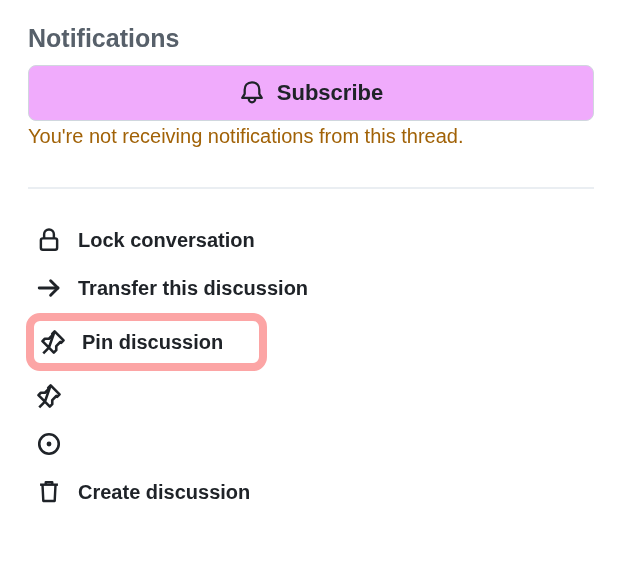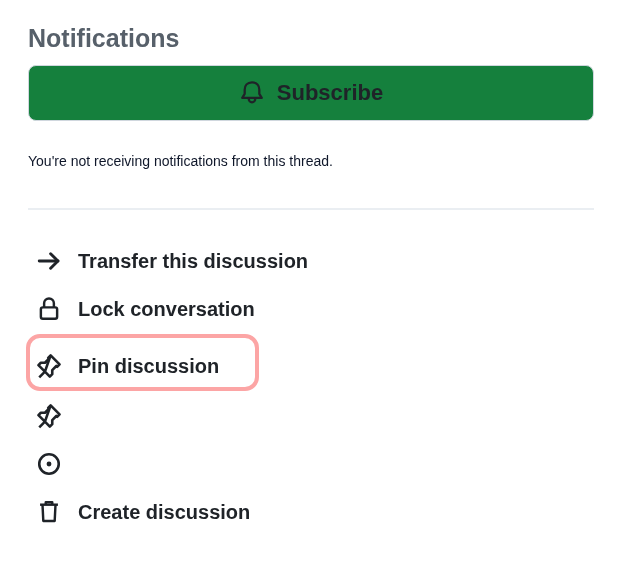--- a/index.html
+++ b/index.html
@@ -19,36 +19,36 @@
       font-weight: 600;
       margin-bottom: 12px;
     }
     .subscribe-button {
       width: 100%;
       display: flex;
       align-items: center;
       justify-content: center;
       gap: 12px;
       padding: 14px 16px;
-      background: #15803d;
+      background: #f0abfc;
       border: 1px solid #d0d7de;
       border-radius: 8px;
       cursor: pointer;
       font-size: 22px;
       font-weight: 600;
       color: #1f2328;
     }
     .subscribe-button svg {
       width: 26px;
       height: 26px;
     }
     .description {
-      color: #0f172a;
-      font-size: 14px;
-      margin-top: 30px;
+      color: #a16207;
+      font-size: 20px;
+      margin-top: 0;
       line-height: 1.5;
     }
     .divider {
       border: none;
       border-top: 2px solid #eaeef2;
       margin-top: 36px;
       margin-bottom: 28px;
     }
     .action-list {
       display: flex;
@@ -68,23 +68,23 @@
       width: 26px;
       height: 26px;
       flex-shrink: 0;
     }
     .action-label {
       font-size: 20px;
       font-weight: 600;
       color: #1f2328;
     }
     .highlighted {
-      border: 4px solid #fca5a5;
+      border: 8px solid #fca5a5;
       border-radius: 14px;
-      padding: 15px 36px 8px 6px;
+      padding: 8px 36px 8px 6px;
       margin-left: -2px;
       width: fit-content;
     }
   </style>
 </head>
 <body>
 
 <div class="section-title">Notifications</div>
 
 <button class="subscribe-button">
@@ -95,33 +95,33 @@
   <span>Subscribe</span>
 </button>
 
 <p class="description">You're not receiving notifications from this thread.</p>
 
 <hr class="divider">
 
 <div class="action-list">
 
   <div class="action-item">
+    <svg viewBox="0 0 16 16" fill="none" stroke="#1f2328" stroke-width="1.5">
+      <rect x="3" y="7" width="10" height="7" rx="1.2"></rect>
+      <path d="M5 7 L 5 4.5 C 5 2.8 6.3 1.5 8 1.5 C 9.7 1.5 11 2.8 11 4.5 L 11 7"></path>
+    </svg>
+    <span class="action-label">Lock conversation</span>
+  </div>
+
+  <div class="action-item">
     <svg viewBox="0 0 16 16" fill="none" stroke="#1f2328" stroke-width="1.8" stroke-linecap="round" stroke-linejoin="round">
       <path d="M2 8 L 13.5 8"></path>
       <path d="M9 3.5 L 13.5 8 L 9 12.5"></path>
     </svg>
     <span class="action-label">Transfer this discussion</span>
-  </div>
-
-  <div class="action-item">
-    <svg viewBox="0 0 16 16" fill="none" stroke="#1f2328" stroke-width="1.5">
-      <rect x="3" y="7" width="10" height="7" rx="1.2"></rect>
-      <path d="M5 7 L 5 4.5 C 5 2.8 6.3 1.5 8 1.5 C 9.7 1.5 11 2.8 11 4.5 L 11 7"></path>
-    </svg>
-    <span class="action-label">Lock conversation</span>
   </div>
 
   <div class="action-item highlighted">
     <svg viewBox="0 0 16 16" fill="none" stroke="#1f2328" stroke-width="1.6" stroke-linejoin="round">
       <path d="M9 1.5 L 14.5 7 L 13 8.5 L 12.5 8 L 10 10.5 L 10 13 L 8.5 14.5 L 5.5 11.5 L 2 15 M 5.5 11.5 L 1.5 7.5 L 3 6 L 5.5 6 L 8 3.5 L 7.5 3 L 9 1.5 Z"></path>
     </svg>
     <span class="action-label">Pin discussion</span>
   </div>
 
   <div class="action-item">

